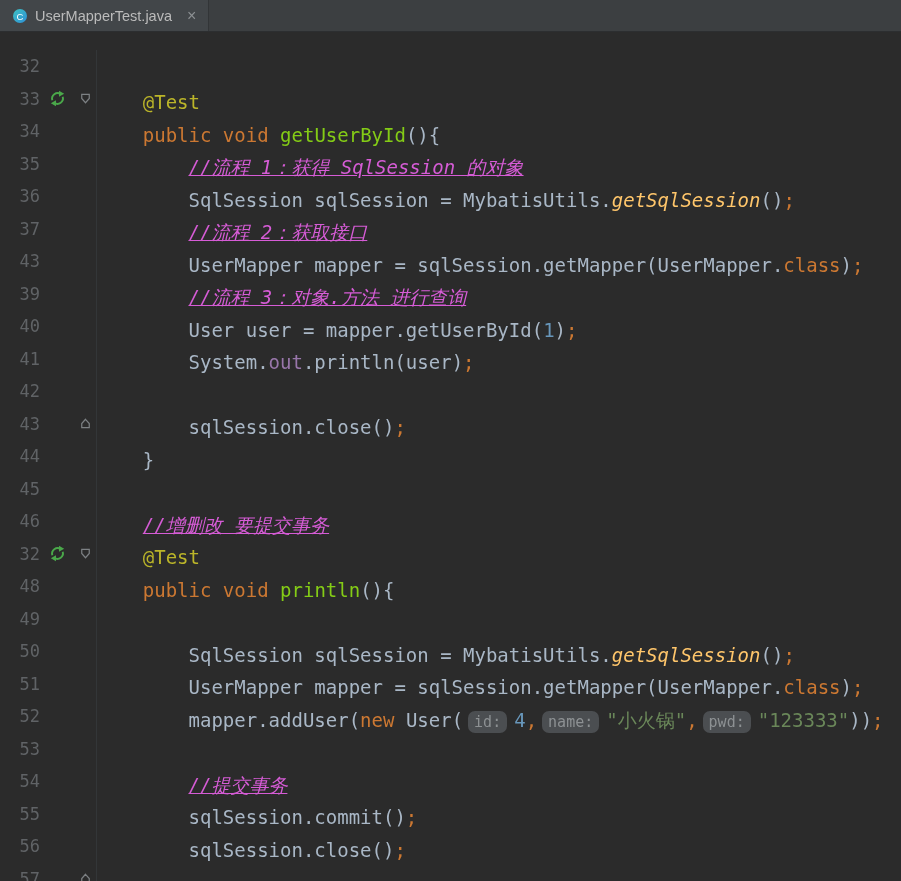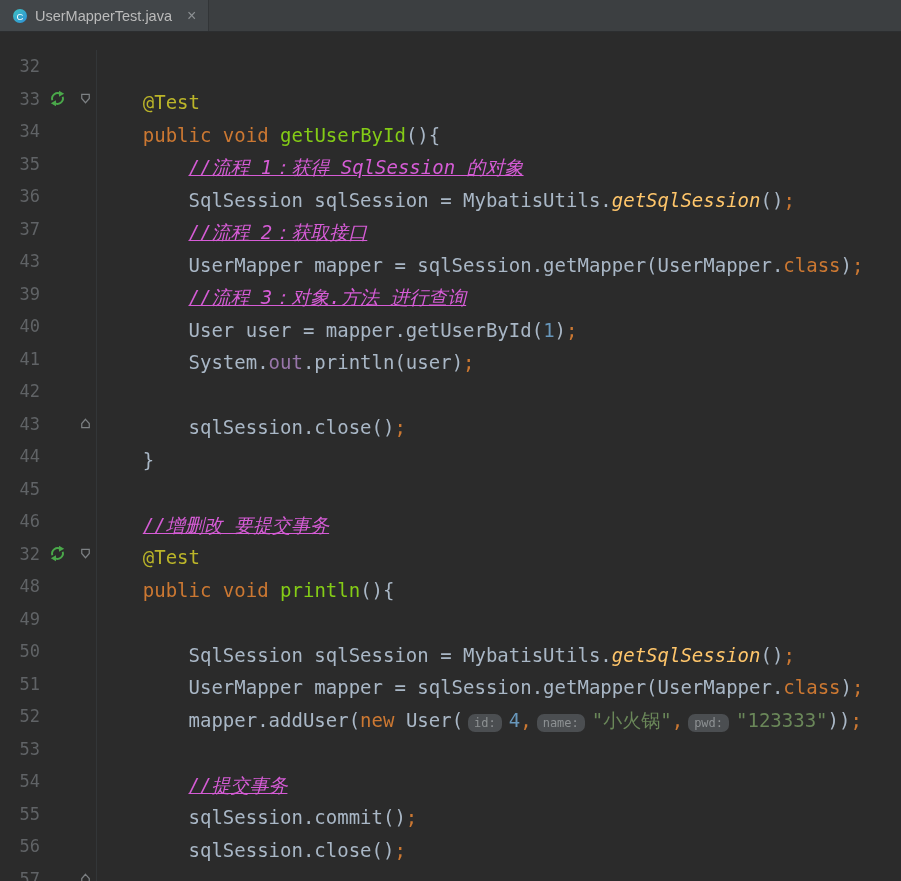--- a/index.html
+++ b/index.html
@@ -69,21 +69,21 @@
   .tk-an { color: #bbb529; }
   .tk-md { color: #84cc16; }
   .tk-sm { color: #ffc66b; font-style: italic; text-align: center; }
   .tk-fd { color: #9876aa; }
   .tk-cm { color: #d65cd6; font-style: italic; text-decoration: underline; }
   .tk-nm { color: #6897bb; }
   .tk-st { color: #6a8759; }
   .tk-pu { color: #cc7832; }
   .tk-hi {
     background: #4b4e51; color: #8d9193;
-    font-size: 12px; font-style: normal;
+    font-size: 15px; font-style: normal;
     padding: 2px 6px; border-radius: 7px;
     margin: 0 7px 0 5px;
   }
 </style>
 </head>
 <body>
 
 <div class="window">
   <div class="tabbar">
     <div class="tab">

